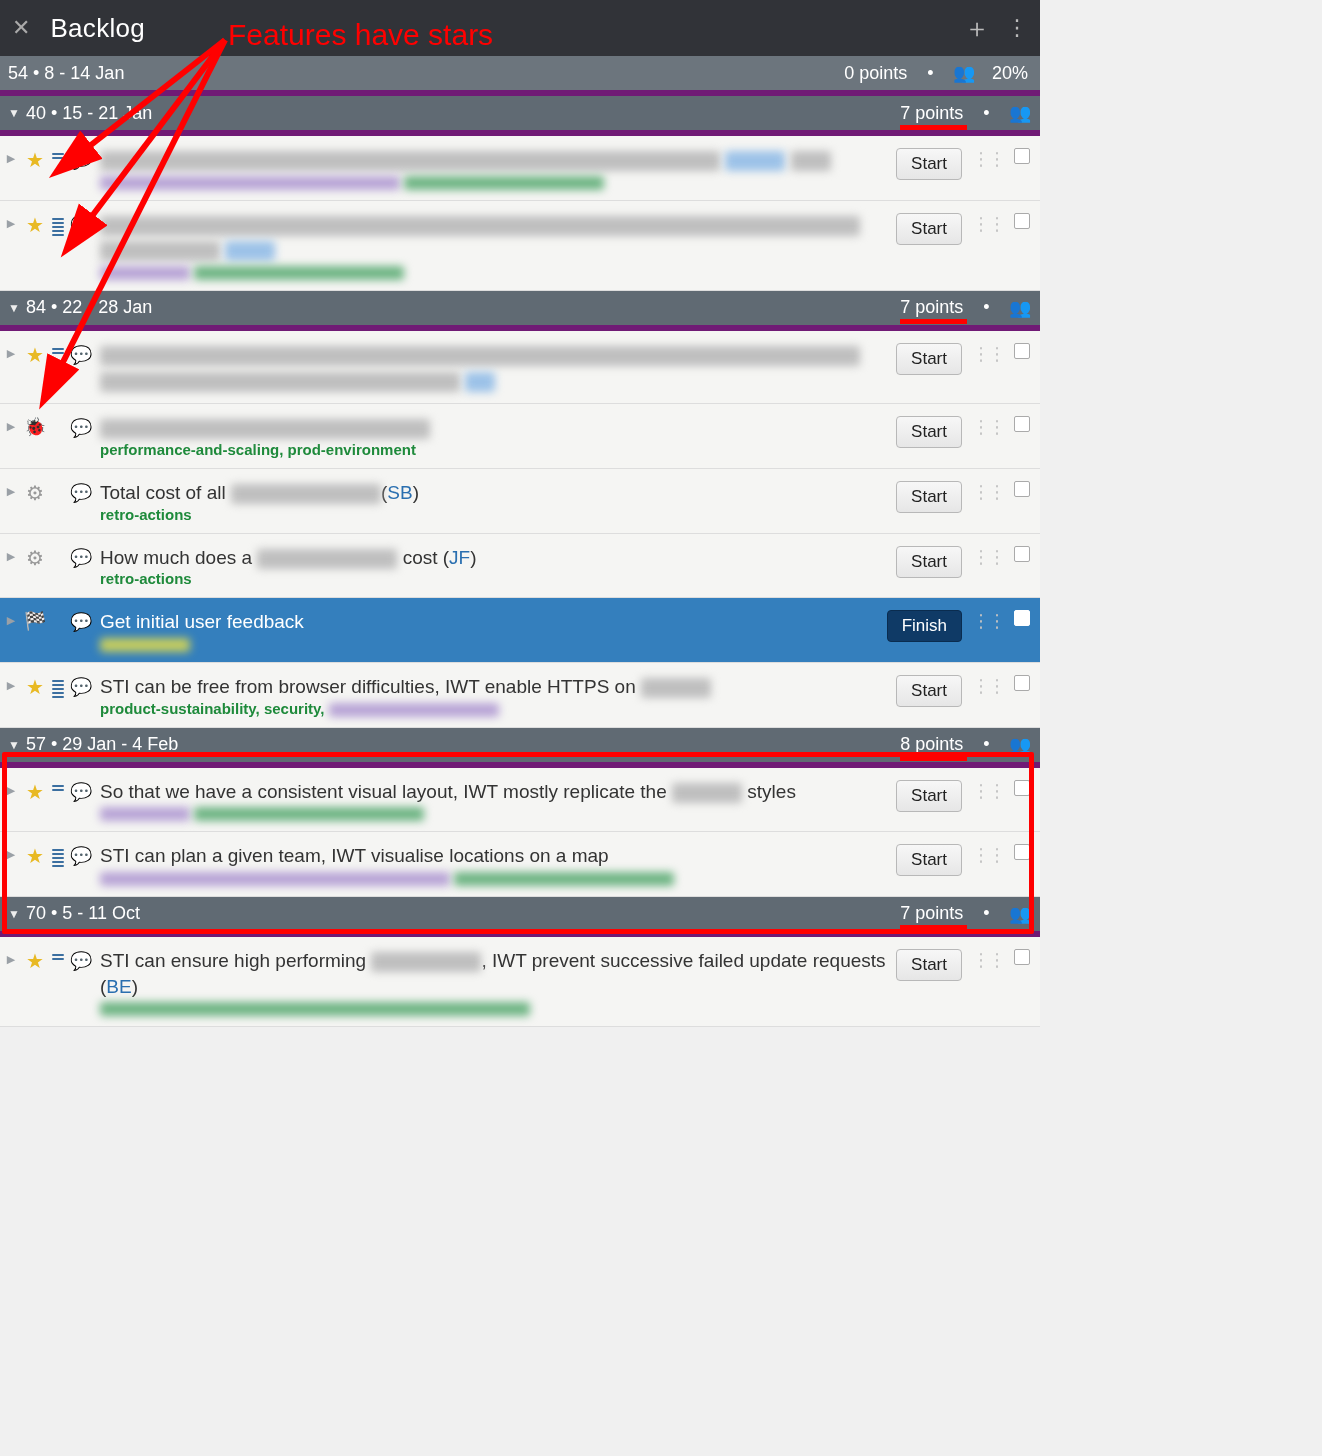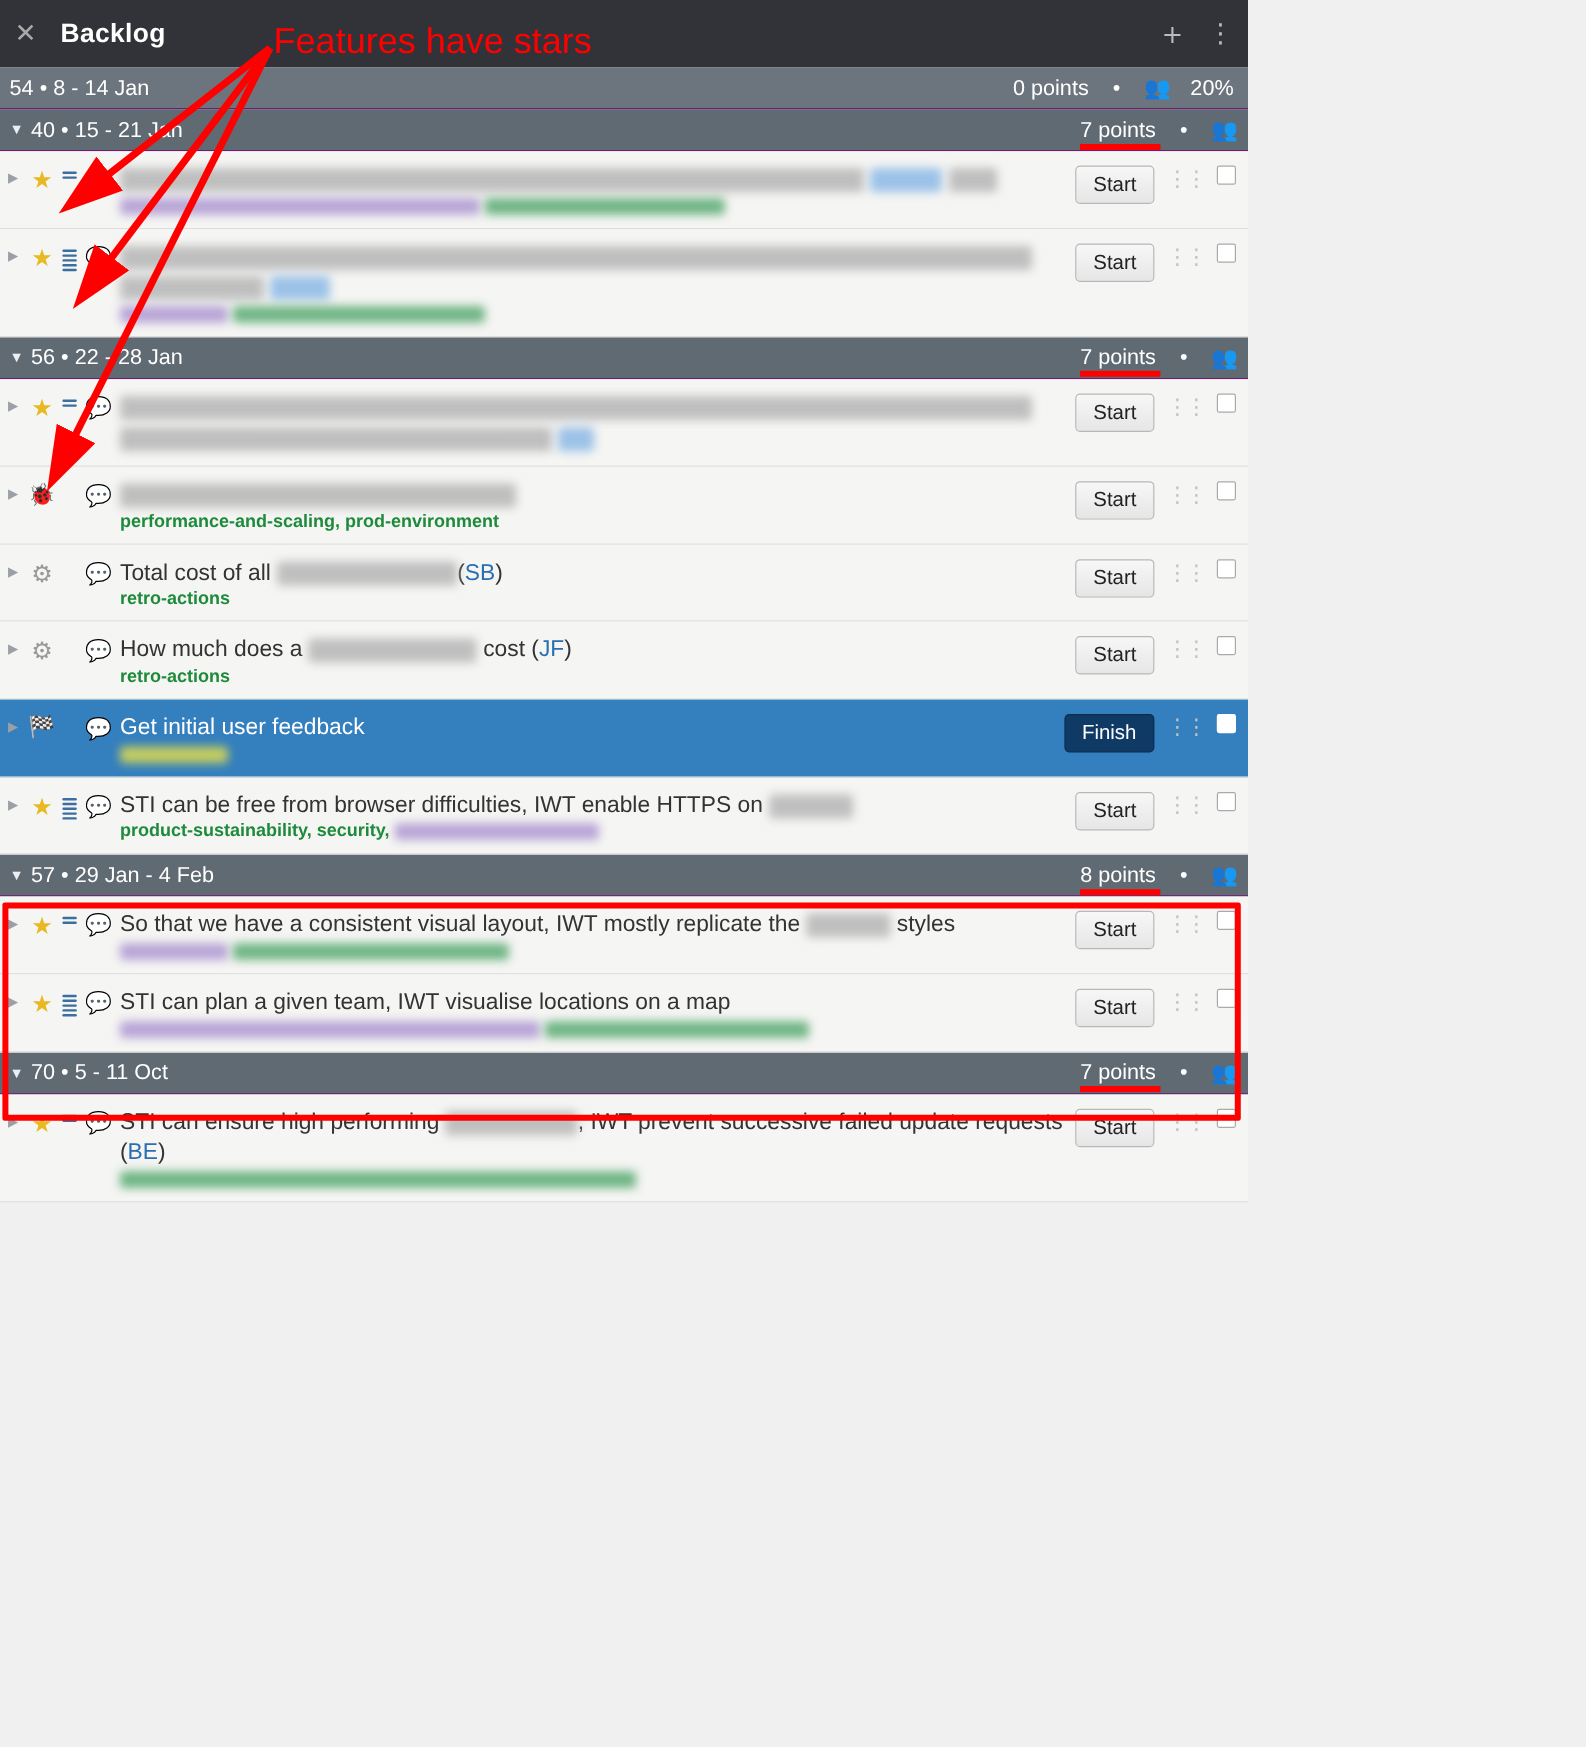--- a/index.html
+++ b/index.html
@@ -11,33 +11,33 @@
   }
   .topbar {
     background: #313338;
     height: 56px;
     display: flex;
     align-items: center;
     padding: 0 12px;
     color: #fff;
   }
   .topbar .close { color: #aaa; font-size: 22px; margin-right: 20px; cursor: pointer; }
-  .topbar .title { font-size: 22px; font-weight: 700; letter-spacing: .3px; }
+  .topbar .title { font-size: 26px; font-weight: 400; letter-spacing: .3px; }
   .topbar .spacer { flex: 1; }
   .topbar .plus { color: #bbb; font-size: 26px; margin-right: 16px; cursor: pointer; }
   .topbar .menu { color: #bbb; font-size: 22px; cursor: pointer; }
 
   .iter-header {
     background: #606a73;
     color: #fff;
     display: flex;
     align-items: center;
     padding: 6px 12px 6px 8px;
     font-size: 18px;
-    border-bottom: 1px solid #701a75;
+    border-bottom: 6px solid #701a75;
   }
   .iter-header.light { background: #6c757d; }
   .iter-header .chev { font-size: 12px; margin-right: 6px; color: #eee; }
   .iter-header .iter-label { flex: 1; }
   .iter-header .pts { display: flex; align-items: center; gap: 20px; }
   .iter-header .pts .underline { position: relative; }
   .iter-header .pts .underline.red::after {
     content: "";
     position: absolute; left: 0; right: -4px; bottom: -6px;
     height: 5px; background: #ff0000;
@@ -196,21 +196,21 @@
   </div>
   <div class="actions">
     <button class="btn">Start</button>
     <span class="dots">⋮⋮</span>
     <span class="chk"></span>
   </div>
 </div>
 
 <div class="iter-header">
   <span class="chev">▼</span>
-  <span class="iter-label"><span>56</span> • <span>22 - 28 Jan</span></span>
+  <span class="iter-label"><span>84</span> • <span>22 - 28 Jan</span></span>
   <span class="pts">
     <span class="underline red">7 points</span> • <span class="people">👥</span>
   </span>
 </div>
 
 <div class="story">
   <span class="exp">▶</span>
   <span class="typeicon star">★</span>
   <span class="estlines">
       <span></span>

